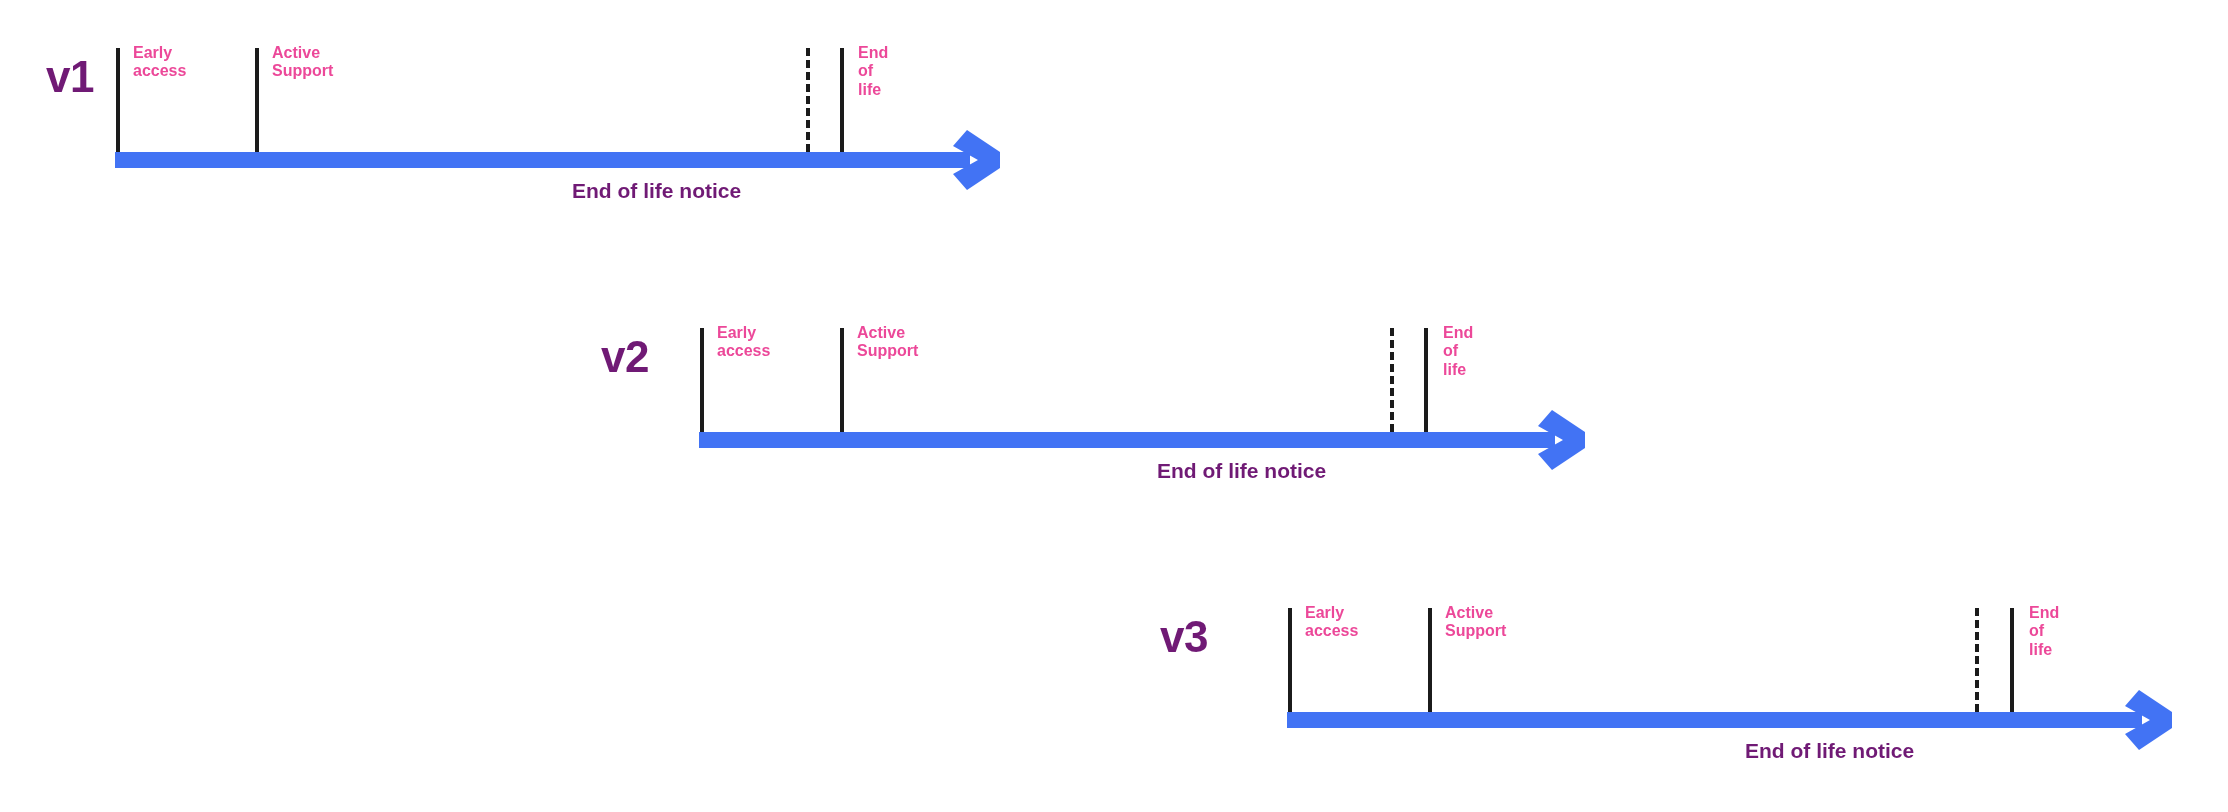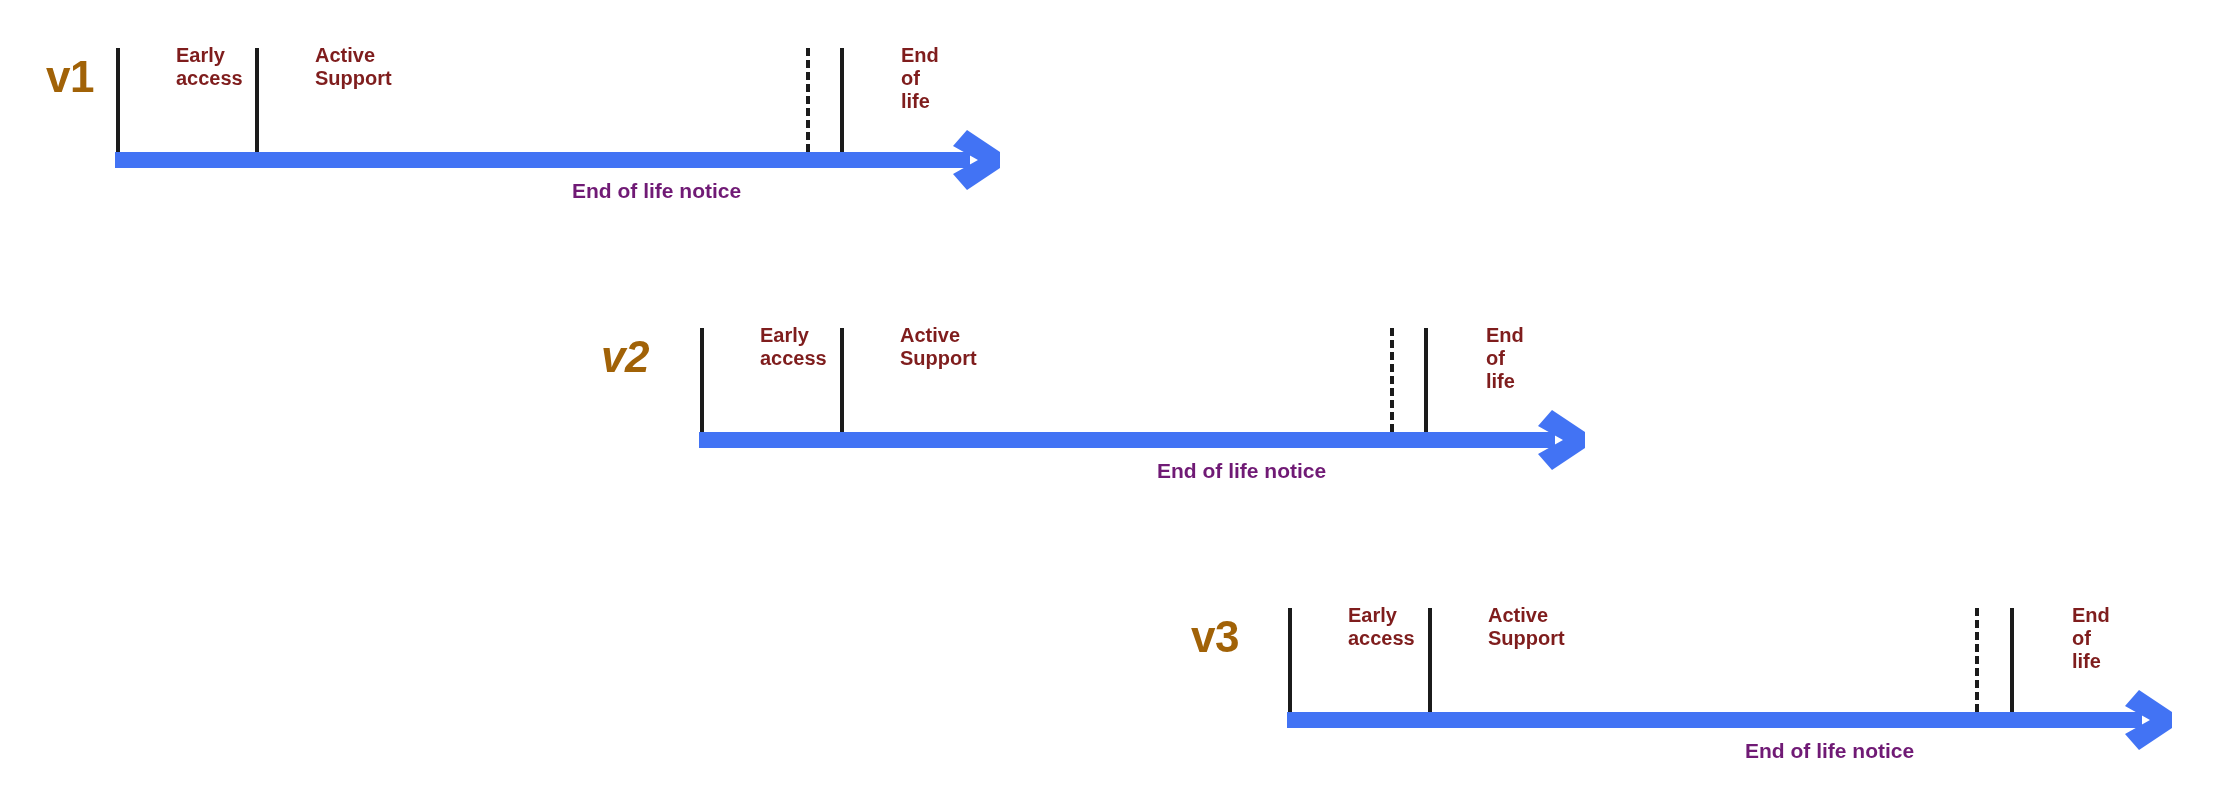--- a/index.html
+++ b/index.html
@@ -24,21 +24,21 @@
     position: absolute;
     left: 0;
     top: 0;
   }
 
   
   .version-label {
     position: absolute;
     font-size: 44px;
     font-weight: 700;
-    color: #a16207;
+    color: #701a75;
     letter-spacing: -0.5px;
     line-height: 1;
     white-space: nowrap;
     text-align: right;
   }
 
   
   .divider {
     position: absolute;
     width: 4px;
@@ -48,26 +48,25 @@
   
   .divider-dashed {
     position: absolute;
     width: 0;
     border-left: 4px dashed #1b1b1b;
   }
 
   
   .phase-label {
     position: absolute;
-    font-size: 20px;
+    font-size: 16px;
     font-weight: 700;
-    color: #7f1d1d;
+    color: #ec4899;
     line-height: 1.15;
     white-space: pre-line;
-    margin-left: 43px;
   }
 
   
   .notice-label {
     position: absolute;
     font-size: 21px;
     font-weight: 700;
     color: #701a75;
     line-height: 1;
     white-space: nowrap;
@@ -111,21 +110,21 @@
       <svg width="60" height="60" viewBox="0 0 60 60" aria-hidden="true">
         <polygon points="14,0 47,22 47,38 14,60 0,44 25,30 0,16" fill="#4273f4"></polygon>
       </svg>
     </span>
 
     <div class="notice-label" style="left:572px; top:180px;">End of life notice</div>
   </div>
 
   <div class="timeline-row">
 
-    <div class="version-label" style="left:565px; top:335px; width:84px;font-style:italic;">v2</div>
+    <div class="version-label" style="left:565px; top:335px; width:84px;">v2</div>
 
     <div class="divider" style="left:700px; top:328px; height:104px;"></div>
     <div class="divider" style="left:840px; top:328px; height:104px;"></div>
     <div class="divider-dashed" style="left:1390px; top:328px; height:104px;"></div>
     <div class="divider" style="left:1424px; top:328px; height:104px;"></div>
 
     <div class="phase-label" style="left:717px; top:324px;">Early
 access</div>
     <div class="phase-label" style="left:857px; top:324px;">Active Support</div>
     <div class="phase-label" style="left:1443px; top:324px;">End of life</div>
@@ -135,21 +134,21 @@
       <svg width="60" height="60" viewBox="0 0 60 60" aria-hidden="true">
         <polygon points="14,0 47,22 47,38 14,60 0,44 25,30 0,16" fill="#4273f4"></polygon>
       </svg>
     </span>
 
     <div class="notice-label" style="left:1157px; top:460px;">End of life notice</div>
   </div>
 
   <div class="timeline-row">
 
-    <div class="version-label" style="left:1155px; top:615px; width:84px;">v3</div>
+    <div class="version-label" style="left:1124px; top:615px; width:84px;">v3</div>
 
     <div class="divider" style="left:1288px; top:608px; height:104px;"></div>
     <div class="divider" style="left:1428px; top:608px; height:104px;"></div>
     <div class="divider-dashed" style="left:1975px; top:608px; height:104px;"></div>
     <div class="divider" style="left:2010px; top:608px; height:104px;"></div>
 
     <div class="phase-label" style="left:1305px; top:604px;">Early
 access</div>
     <div class="phase-label" style="left:1445px; top:604px;">Active Support</div>
     <div class="phase-label" style="left:2029px; top:604px;">End of life</div>

